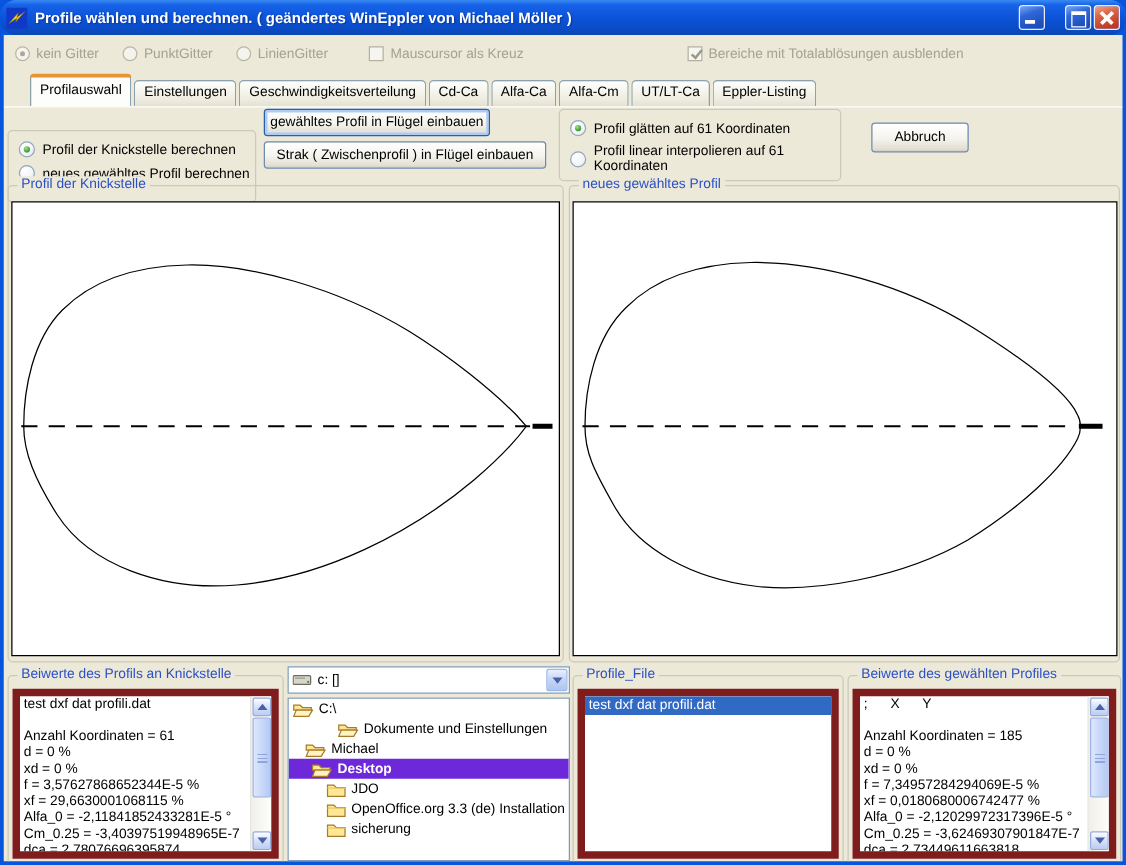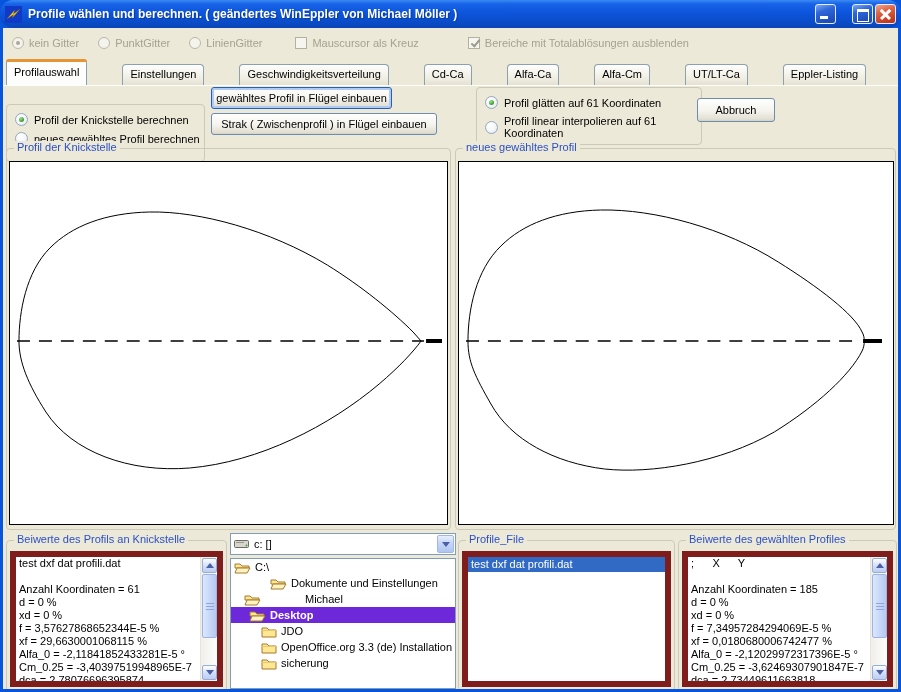--- a/index.html
+++ b/index.html
@@ -30,24 +30,24 @@
 
   
   #toolbar{position:absolute;left:0;top:0;width:100%;height:30px;display:flex;align-items:center;padding-left:9px;}
   .dis-item{display:flex;align-items:center;color:#A5A292;font-size:11px;margin-right:19px;}
   .dradio{width:12px;height:12px;border-radius:50%;border:1px solid #BAB7A7;background:#F4F3EC;margin-right:5px;position:relative;flex:0 0 auto;}
   .dradio.on::after{content:"";position:absolute;left:3px;top:3px;width:4px;height:4px;border-radius:50%;background:#ACA999;}
   .dcheck{width:12px;height:12px;border:1px solid #B3B09F;background:#F6F5EF;margin-right:5px;position:relative;flex:0 0 auto;}
   .dcheck.on::after{content:"";position:absolute;left:2px;top:2px;width:7px;height:3px;
     border-left:2px solid #9C9A8C;border-bottom:2px solid #9C9A8C;transform:rotate(-50deg);}
   .cb1{margin-left:14px;}
-  .cb2{margin-left:30px;align-items:center;}
-
-  
-  #tabstrip{position:absolute;left:0;top:30px;width:100%;height:27px;display:flex;align-items:flex-end;padding-left:3px;gap:33px;}
+  .cb2{margin-left:112px;align-items:center;}
+
+  
+  #tabstrip{position:absolute;left:0;top:30px;width:100%;height:27px;display:flex;align-items:flex-end;padding-left:21px;}
   .tab{height:21px;margin-right:2px;padding:3px 7px 0 7px;font-size:11px;color:#000;
     border:1px solid #8CA0AD;border-bottom:none;border-radius:4px 4px 0 0;
     background:linear-gradient(180deg,#FEFEFD,#EFEDE1 70%,#E4E1D2);white-space:nowrap;}
   .tab.active{height:26px;padding-top:6px;background:#FDFDFB;position:relative;z-index:2;
     border-color:#8CA0AD;}
   .tab.active::before{content:"";position:absolute;left:-1px;top:-1px;right:-1px;height:3px;
     background:#E79434;border-radius:4px 4px 0 0;}
   #tabline{position:absolute;left:0;top:57px;width:100%;height:1px;background:#fdfdfb;}
 
   
@@ -95,21 +95,21 @@
     display:flex;align-items:center;padding-left:3px;}
   #combo .ctext{font-size:11px;margin-left:4px;flex:1;}
   #combo .cbtn{width:17px;height:18px;margin-right:1px;border:1px solid #9EB6E8;border-radius:2px;
     background:linear-gradient(180deg,#E8F0FD,#C6D6F7 45%,#AFC5F0);display:flex;align-items:center;justify-content:center;}
 
   
   #folders{position:absolute;left:227px;top:530px;width:226px;height:131px;background:#fff;border:1px solid #7F9DB9;overflow:hidden;}
   .frow{height:16px;display:flex;align-items:center;font-size:11px;white-space:nowrap;overflow:hidden;}
   .frow .ficon{flex:0 0 auto;margin-right:4px;}
   .frow.sel{background:#6d28d9;color:#fff;font-weight:bold;}
-  .lvl0{padding-left:3px;}.lvl1{padding-left:8px;margin-left:31px;}.lvl2{padding-left:13px;gap:40px;}.lvl3{padding-left:18px;}.lvl4{padding-left:30px;}
+  .lvl0{padding-left:3px;}.lvl1{padding-left:8px;margin-left:31px;}.lvl2{padding-left:13px;}.lvl3{padding-left:18px;}.lvl4{padding-left:30px;}
 </style>
 </head>
 <body>
 
 <div id="win">
 
   <div id="titlebar">
     <svg class="ticon" viewBox="0 0 16 16">
       <rect width="16" height="16" fill="#1039C8"></rect>
       <path d="M2,12 L9,4 L8,7.5 L14,3 L7,11 L8,8 Z" fill="#FFD321" stroke="#8a6a00" stroke-width="0.4"></path>
@@ -166,21 +166,21 @@
       </div>
       <div class="xradio">
         <span class="rdot"></span>
         <span>neues gewähltes Profil berechnen</span>
       </div>
     </div>
 
     <button class="xp-btn default" style="left:208px;top:59px;width:181px;height:22px;">gewähltes Profil in Flügel einbauen</button>
     <button class="xp-btn plain" style="left:208px;top:85px;width:226px;height:22px;">Strak ( Zwischenprofil ) in Flügel einbauen</button>
 
-    <div class="group" style="left:473px;top:59px;width:226px;height:58px;">
+    <div class="group" style="left:444px;top:59px;width:226px;height:58px;">
       <div class="xradio" style="margin-top:8px;">
         <span class="rdot on"></span>
         <span>Profil glätten auf 61 Koordinaten</span>
       </div>
       <div class="xradio">
         <span class="rdot"></span>
         <span>Profil linear interpolieren auf 61 Koordinaten</span>
       </div>
     </div>
 

